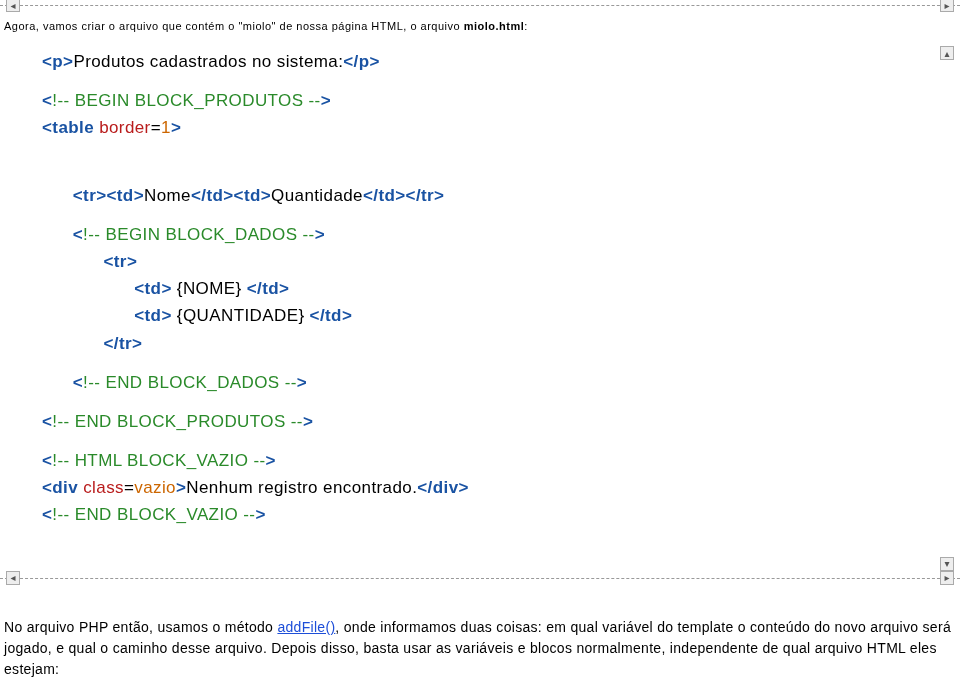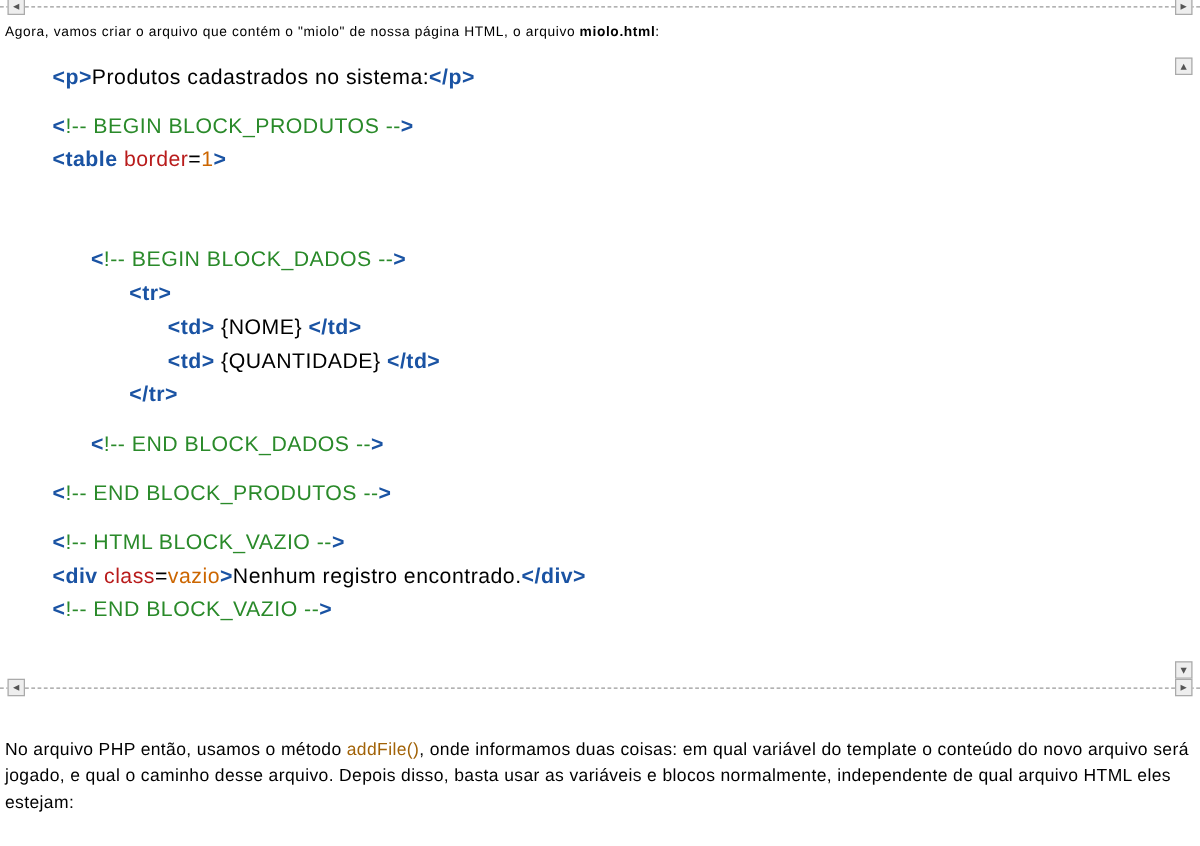--- a/index.html
+++ b/index.html
@@ -91,21 +91,22 @@
   .spacer-lg { height: 40px; }
   .spacer-md { height: 22px; }
   .spacer-sm { height: 12px; }
   .explain {
     padding: 10px 4px 8px 4px;
     font-size: 14px;
     line-height: 1.5;
     letter-spacing: 0.3px;
   }
   .link {
-    color: #a16207;
+    color: #1d4ed8;
+    text-decoration: underline;
   }
 </style>
 </head>
 <body>
 
 <div class="divider-row">
   <div class="divider-line"></div>
   <div class="arrow-box left">◂</div>
   <div class="arrow-box">▸</div>
 </div>
@@ -119,20 +120,21 @@
   <div class="code-arrow-down">▾</div>
 
   <div class="cl"><span class="t-tag">&lt;p&gt;</span><span class="t-text">Produtos cadastrados no sistema:</span><span class="t-tag">&lt;/p&gt;</span></div>
   <div class="spacer-sm"></div>
 
   <div class="cl"><span class="t-tag">&lt;</span><span class="t-comment">!-- BEGIN BLOCK_PRODUTOS --</span><span class="t-tag">&gt;</span></div>
   <div class="cl"><span class="t-tag">&lt;table </span><span class="t-attr">border</span><span class="t-text">=</span><span class="t-warn">1</span><span class="t-tag">&gt;</span></div>
 
   <div class="spacer-lg"></div>
 
+  <div class="cl">      <span class="t-tag">&lt;tr&gt;&lt;td&gt;</span><span class="t-text">Nome</span><span class="t-tag">&lt;/td&gt;&lt;td&gt;</span><span class="t-text">Quantidade</span><span class="t-tag">&lt;/td&gt;&lt;/tr&gt;</span></div>
   <div class="spacer-sm"></div>
 
   <div class="cl">      <span class="t-tag">&lt;</span><span class="t-comment">!-- BEGIN BLOCK_DADOS --</span><span class="t-tag">&gt;</span></div>
   <div class="cl">            <span class="t-tag">&lt;tr&gt;</span></div>
   <div class="cl">                  <span class="t-tag">&lt;td&gt;</span><span class="t-text"> {NOME} </span><span class="t-tag">&lt;/td&gt;</span></div>
   <div class="cl">                  <span class="t-tag">&lt;td&gt;</span><span class="t-text"> {QUANTIDADE} </span><span class="t-tag">&lt;/td&gt;</span></div>
   <div class="cl">            <span class="t-tag">&lt;/tr&gt;</span></div>
   <div class="spacer-sm"></div>
 
   <div class="cl">      <span class="t-tag">&lt;</span><span class="t-comment">!-- END BLOCK_DADOS --</span><span class="t-tag">&gt;</span></div>

